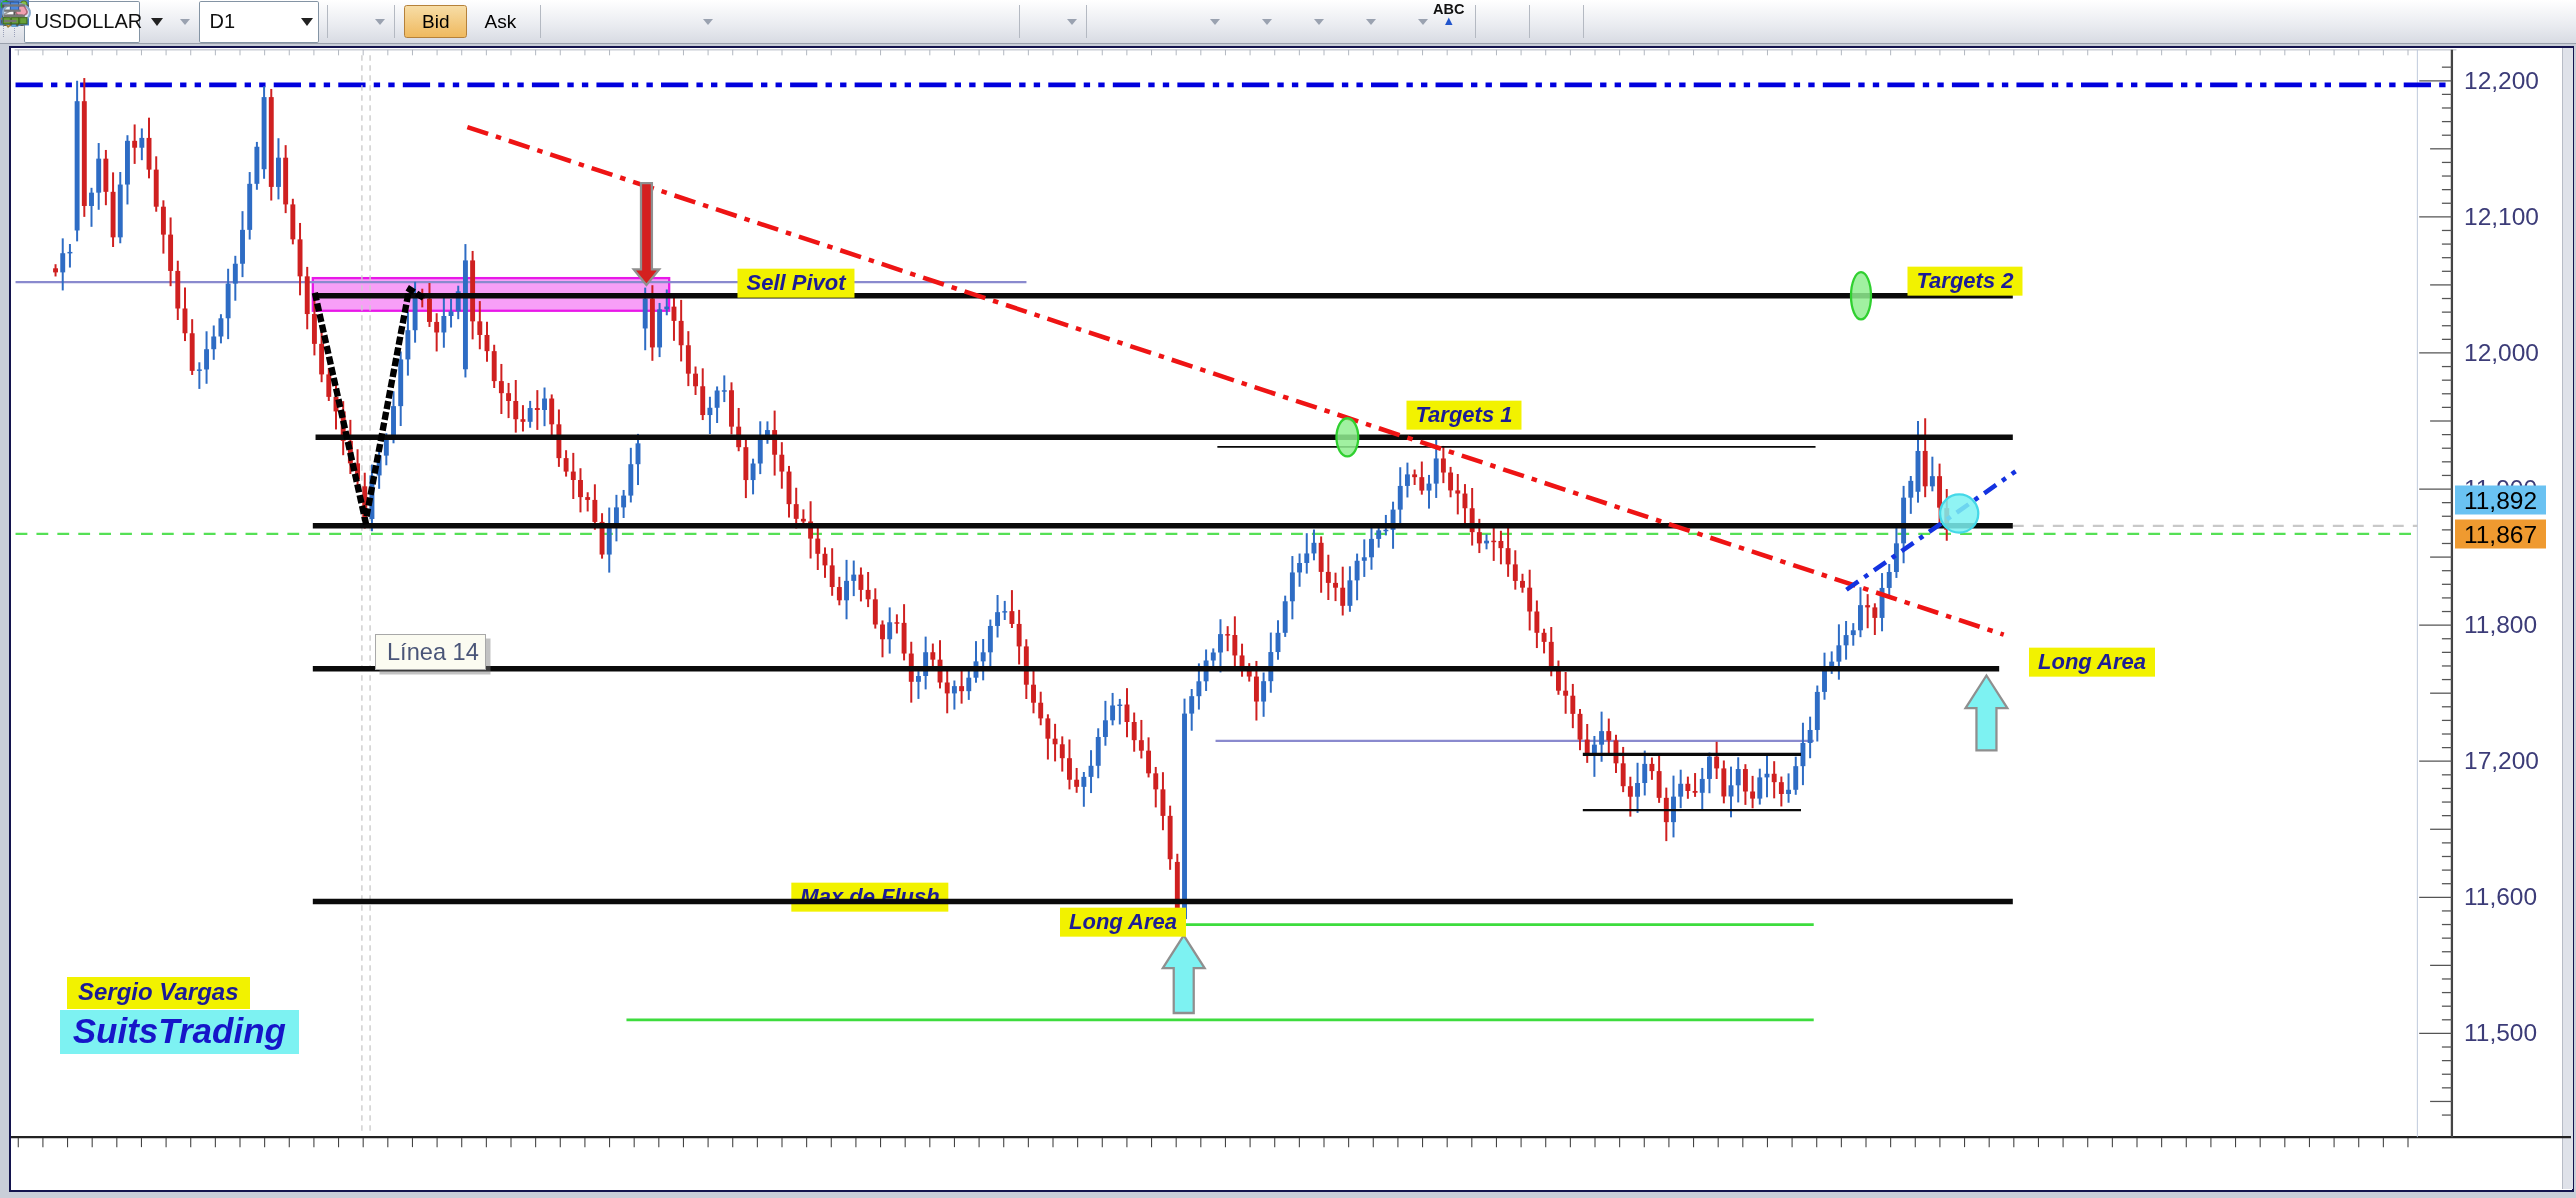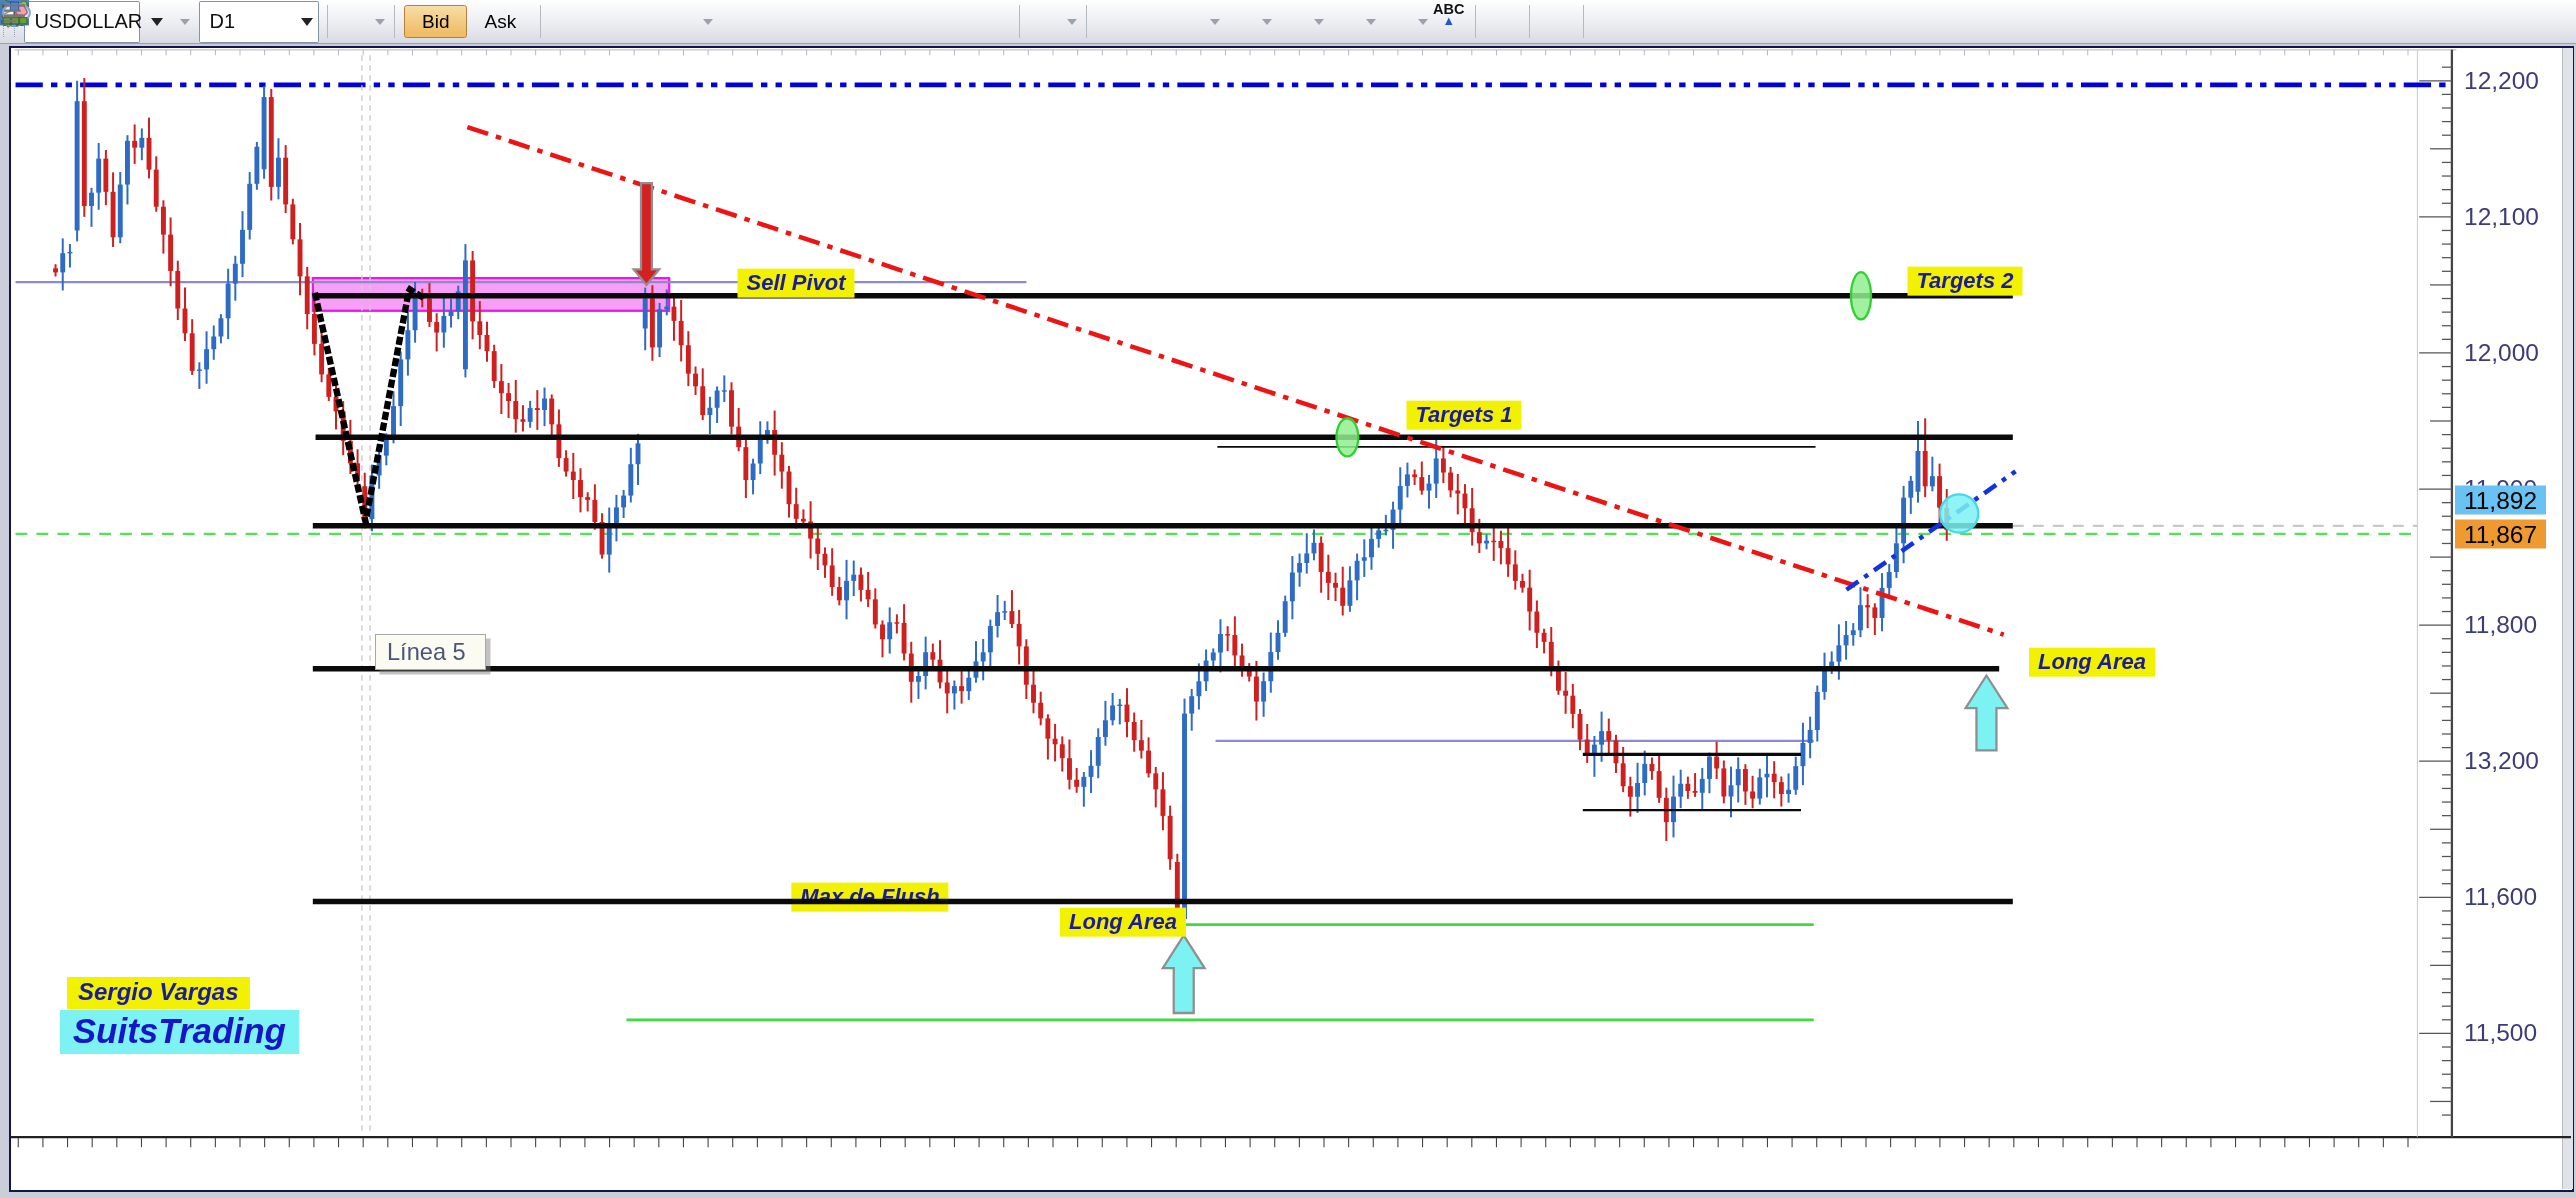--- a/index.html
+++ b/index.html
@@ -1108,30 +1108,30 @@
       <div class="ylab" style="left: 1112px; top: 874px;">Long Area</div>
       <div class="ylab" style="left: 859px; top: 849px;">Max de Flush</div>
     </div>
     <svg id="layer2" width="2560" height="1141" style="pointer-events: none;" viewBox="0 0 2816 1255">
         <line x1="332" y1="938.691" x2="2202" y2="938.691" stroke="#0a0a0a" stroke-width="6"></line>
       </svg>
 
     <div id="author">Sergio Vargas</div>
     <div id="brand">SuitsTrading</div>
     <div id="tooltip">
-        <span>Línea 5</span>
+        <span>Línea 14</span>
       </div>
 
     <div id="ylabels">
         <div class="pricelab" style="top: 33px;">12,200</div>
         <div class="pricelab" style="top: 169px;">12,100</div>
         <div class="pricelab" style="top: 305px;">12,000</div>
         <div class="pricelab" style="top: 441px;">11,900</div>
         <div class="pricelab" style="top: 577px;">11,800</div>
-        <div class="pricelab" style="top: 713px;">13,200</div>
+        <div class="pricelab" style="top: 713px;">17,200</div>
         <div class="pricelab" style="top: 849px;">11,600</div>
         <div class="pricelab" style="top: 985px;">11,500</div>
       </div>
     <div class="badge" id="badge-bid" style="top: 452px;">11,892</div>
     <div class="badge" id="badge-last" style="top: 486px;">11,867</div>
 
     <div id="xlabels"></div>
 
     <div id="scrollstrip"></div>
   </div>

